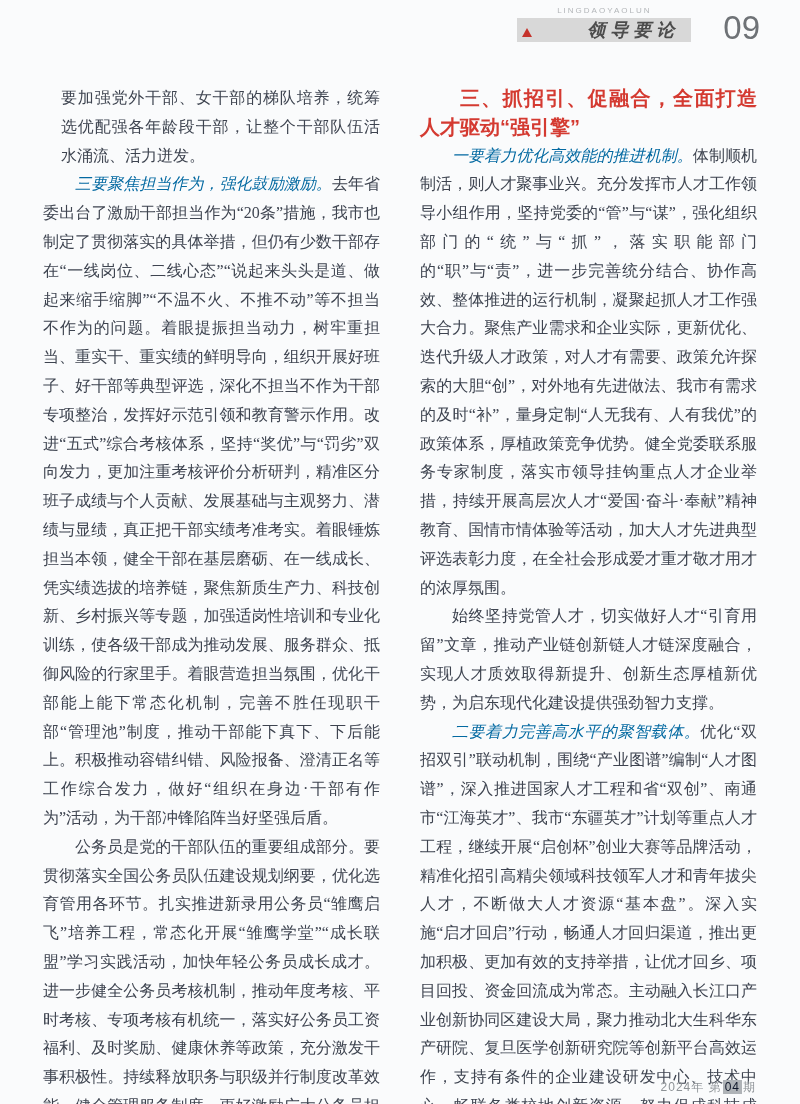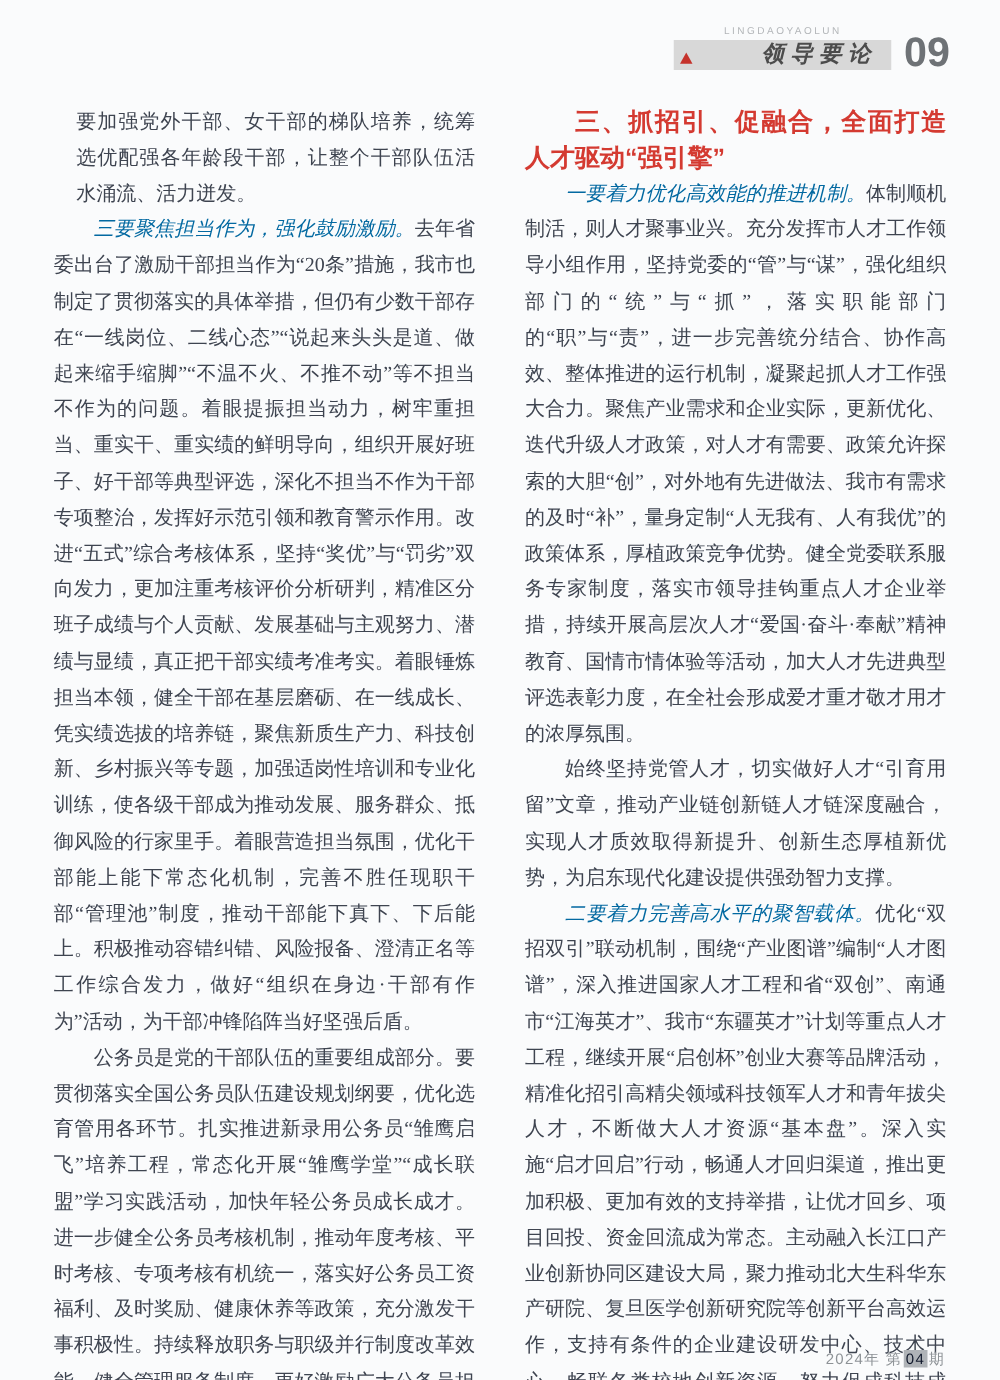--- a/index.html
+++ b/index.html
@@ -5,22 +5,22 @@
   html,body{margin:0;padding:0;}
   .page{
     position:relative;
     width:800px;height:1104px;
     background:#fafbfc;
     overflow:hidden;
     font-family:"Liberation Serif","DejaVu Serif",serif;
   }
   
   .header{
-    position:absolute;top:20px;right:40px;
-    display:flex;align-items:flex-end;gap:10px;
+    position:absolute;top:6px;right:40px;
+    display:flex;align-items:flex-end;gap:32px;
   }
   .brand{display:flex;flex-direction:column;align-items:center;}
   .brand-latin{
     font-family:"Liberation Sans","DejaVu Sans",sans-serif;
     font-size:8px;letter-spacing:2px;color:#b3b6b9;margin-bottom:3px;
   }
   .brand-band{
     display:flex;align-items:center;
     background:#d8d8d8;
     padding:3px 12px 3px 5px;
@@ -32,21 +32,21 @@
     border-bottom:9px solid #c5322b;
     margin-right:7px;margin-top:4px;
   }
   .brand-cn{
     font-family:"DejaVu Serif","Liberation Serif",serif;
     font-style:italic;font-weight:bold;
     font-size:18px;letter-spacing:5px;color:#4c4c4c;line-height:1;margin-left:48px;
   }
   .pagenum{
     font-family:"Liberation Sans","DejaVu Sans",sans-serif;
-    font-size:33px;line-height:0.85;color:#6e7276;font-weight:700;
+    font-size:33px;line-height:0.85;color:#6e7276;font-weight:400;
   }
   
   .columns{
     display:flex;gap:40px;
     padding:84px 43px 0 43px;
   }
   .col{
     width:337px;
     font-size:16px;line-height:28.8px;
     text-align:justify;

